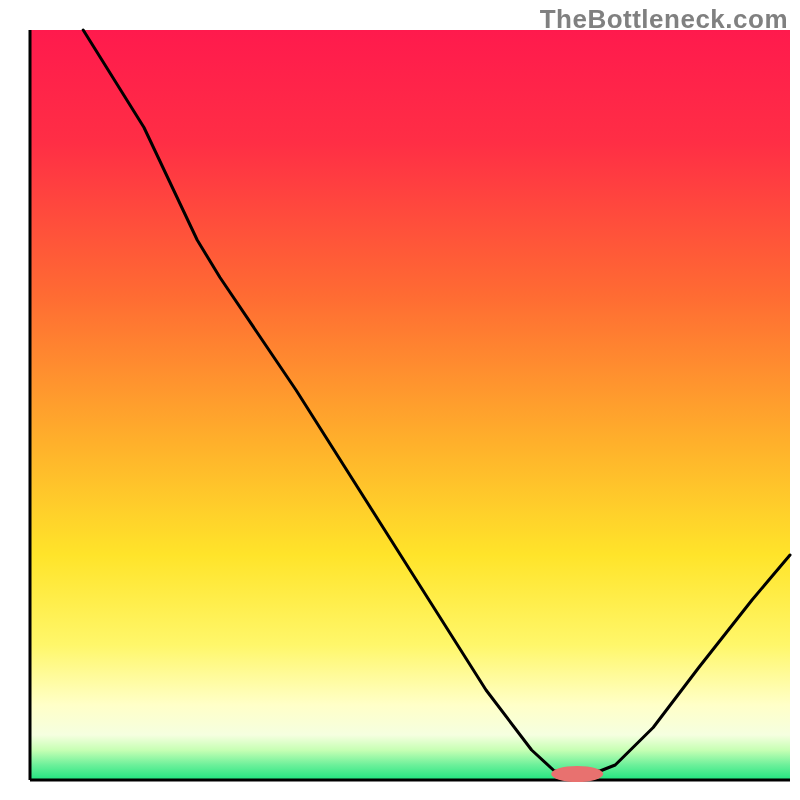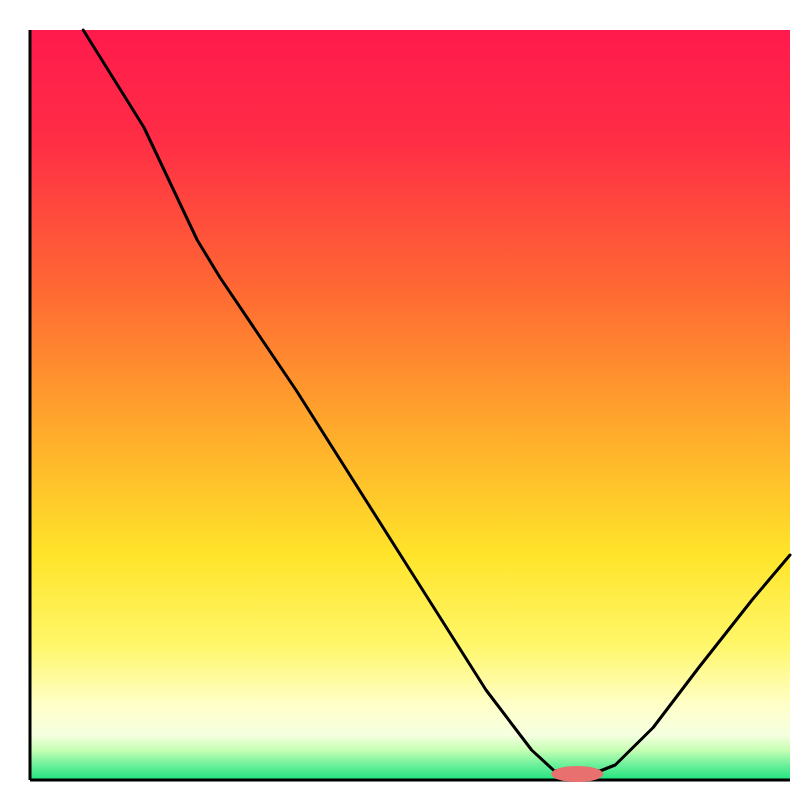--- a/index.html
+++ b/index.html
@@ -29,20 +29,21 @@
   svg {
     position: absolute;
     top: 0;
     left: 0;
   }
 </style>
 </head>
 <body>
 
 <div class="frame">
+  <div class="watermark">TheBottleneck.com</div>
   <svg id="plot" width="800" height="800">
       <defs>
         <linearGradient id="bg-grad" x1="0" y1="0" x2="0" y2="1">
           <stop offset="0%" stop-color="#ff1a4d"></stop>
           <stop offset="15%" stop-color="#ff2e45"></stop>
           <stop offset="35%" stop-color="#ff6a33"></stop>
           <stop offset="55%" stop-color="#ffb02b"></stop>
           <stop offset="70%" stop-color="#ffe42a"></stop>
           <stop offset="82%" stop-color="#fff76a"></stop>
           <stop offset="90%" stop-color="#ffffc8"></stop>

